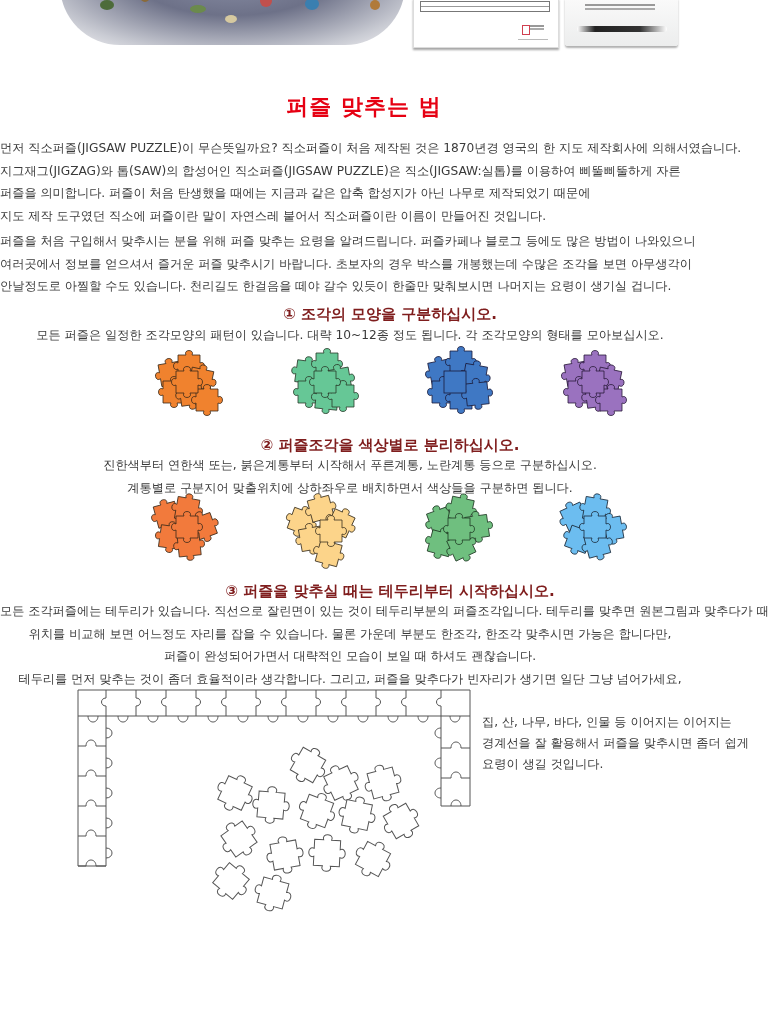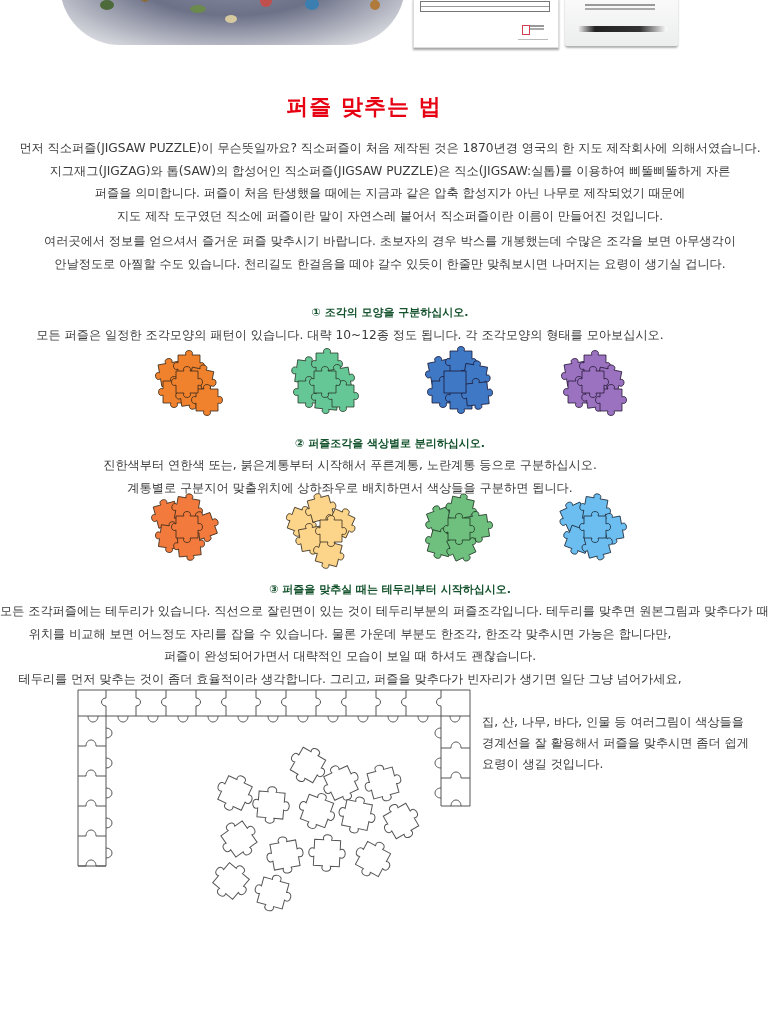--- a/index.html
+++ b/index.html
@@ -19,23 +19,23 @@
   .card-logo-text { position:absolute; left:116px; top:26px; width:14px; height:2px; background:#999; box-shadow:0 3px 0 #aaa; }
   .card-sub { position:absolute; left:104px; top:40px; width:30px; height:1px; background:#bbb; }
   .pouch { left:565px; top:-2px; width:113px; height:48px; background:linear-gradient(#fafafa,#eceded);
            box-shadow:0 2px 2px #b0b0b0; border-radius:0 0 3px 3px; }
   .pouch-band { position:absolute; left:12px; top:28px; width:90px; height:6px; border-radius:3px;
                 background:linear-gradient(90deg,#fff,#222 20%,#333 70%,#fff); }
   .pouch-text { position:absolute; left:20px; top:6px; width:70px; height:2px; background:#999; box-shadow:0 4px 0 #aaa; }
 
   .title { left:0; top:92px; width:728px; text-align:center; color:#e60012;
            font-size:22px; font-weight:bold; letter-spacing:1px; }
-  .para { left:0; width:780px; text-align:center; font-size:12.2px; line-height:22.5px; color:#3a3a3a; }
+  .para { left:0; width:780px; font-size:12.2px; line-height:22.5px; color:#3a3a3a; }
   .para div { white-space:nowrap; }
-  .step-title { left:0; width:780px; text-align:center; color:#14532d; font-size:11px; font-weight:bold; }
+  .step-title { left:0; width:780px; text-align:center; color:#7f1d1d; font-size:15px; font-weight:bold; }
   .step-desc { left:0; width:700px; text-align:center; font-size:12.2px; line-height:22.5px; color:#3a3a3a; }
   .step-desc div { white-space:nowrap; }
   .step4 { left:482px; top:708px; width:280px; }
   .step4-title { color:#1b2a6e; font-size:15px; font-weight:bold; white-space:nowrap; }
   .step4-desc { font-size:12.2px; line-height:21px; color:#3a3a3a; margin-top:4px; }
   .step4-desc div { white-space:nowrap; }
   .border-diagram { left:76px; top:688px; width:398px; height:200px; }
   .loose-pieces { left:200px; top:740px; width:240px; height:190px; }
 </style>
 </head>
@@ -69,20 +69,21 @@
 <div class="abs title">퍼즐 맞추는 법</div>
 
 <div class="abs para" style="top:137px">
   <div>먼저 직소퍼즐(JIGSAW PUZZLE)이 무슨뜻일까요? 직소퍼즐이 처음 제작된 것은 1870년경 영국의 한 지도 제작회사에 의해서였습니다.</div>
   <div>지그재그(JIGZAG)와 톱(SAW)의 합성어인 직소퍼즐(JIGSAW PUZZLE)은 직소(JIGSAW:실톱)를 이용하여 삐뚤삐뚤하게 자른</div>
   <div>퍼즐을 의미합니다. 퍼즐이 처음 탄생했을 때에는 지금과 같은 압축 합성지가 아닌 나무로 제작되었기 때문에</div>
   <div>지도 제작 도구였던 직소에 퍼즐이란 말이 자연스레 붙어서 직소퍼즐이란 이름이 만들어진 것입니다.</div>
 </div>
 
 <div class="abs para" style="top:230px">
+  <div>퍼즐을 처음 구입해서 맞추시는 분을 위해 퍼즐 맞추는 요령을 알려드립니다. 퍼즐카페나 블로그 등에도 많은 방법이 나와있으니</div>
   <div>여러곳에서 정보를 얻으셔서 즐거운 퍼즐 맞추시기 바랍니다. 초보자의 경우 박스를 개봉했는데 수많은 조각을 보면 아무생각이</div>
   <div>안날정도로 아찔할 수도 있습니다. 천리길도 한걸음을 떼야 갈수 있듯이 한줄만 맞춰보시면 나머지는 요령이 생기실 겁니다.</div>
 </div>
 
 <div class="abs step-title" style="top:305px">① 조각의 모양을 구분하십시오.</div>
 <div class="abs step-desc" style="top:324px">
   <div>모든 퍼즐은 일정한 조각모양의 패턴이 있습니다. 대략 10~12종 정도 됩니다. 각 조각모양의 형태를 모아보십시오.</div>
 </div>
 
 <svg class="abs" style="left:0;top:345px" width="780" height="80">
@@ -260,17 +261,17 @@
     <use href="#lp" x="72" y="102" transform="rotate(-10 85 115)"></use>
     <use href="#lp" x="114" y="100" transform="rotate(3 127 113)"></use>
     <use href="#lp" x="160" y="106" transform="rotate(28 173 119)"></use>
     <use href="#lp" x="18" y="128" transform="rotate(40 31 141)"></use>
     <use href="#lp" x="60" y="140" transform="rotate(15 73 153)"></use>
   </g>
 </svg>
 
 <div class="abs step4">
   <div class="step4-desc">
-    <div>집, 산, 나무, 바다, 인물 등 여러그림이 색상들을</div>
+    <div>집, 산, 나무, 바다, 인물 등 이어지는 이어지는</div>
     <div>경계선을 잘 활용해서 퍼즐을 맞추시면 좀더 쉽게</div>
     <div>요령이 생길 것입니다.</div>
   </div>
 </div>
 
 </body></html>

